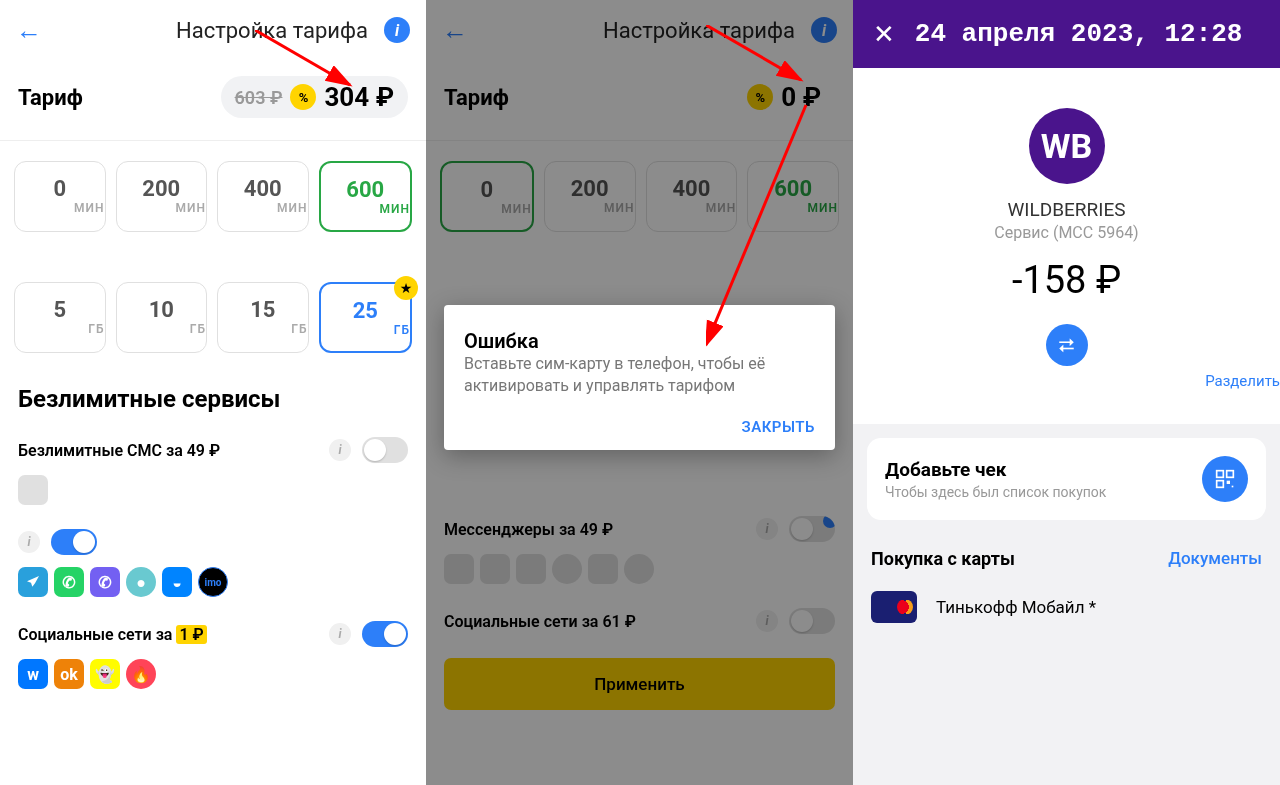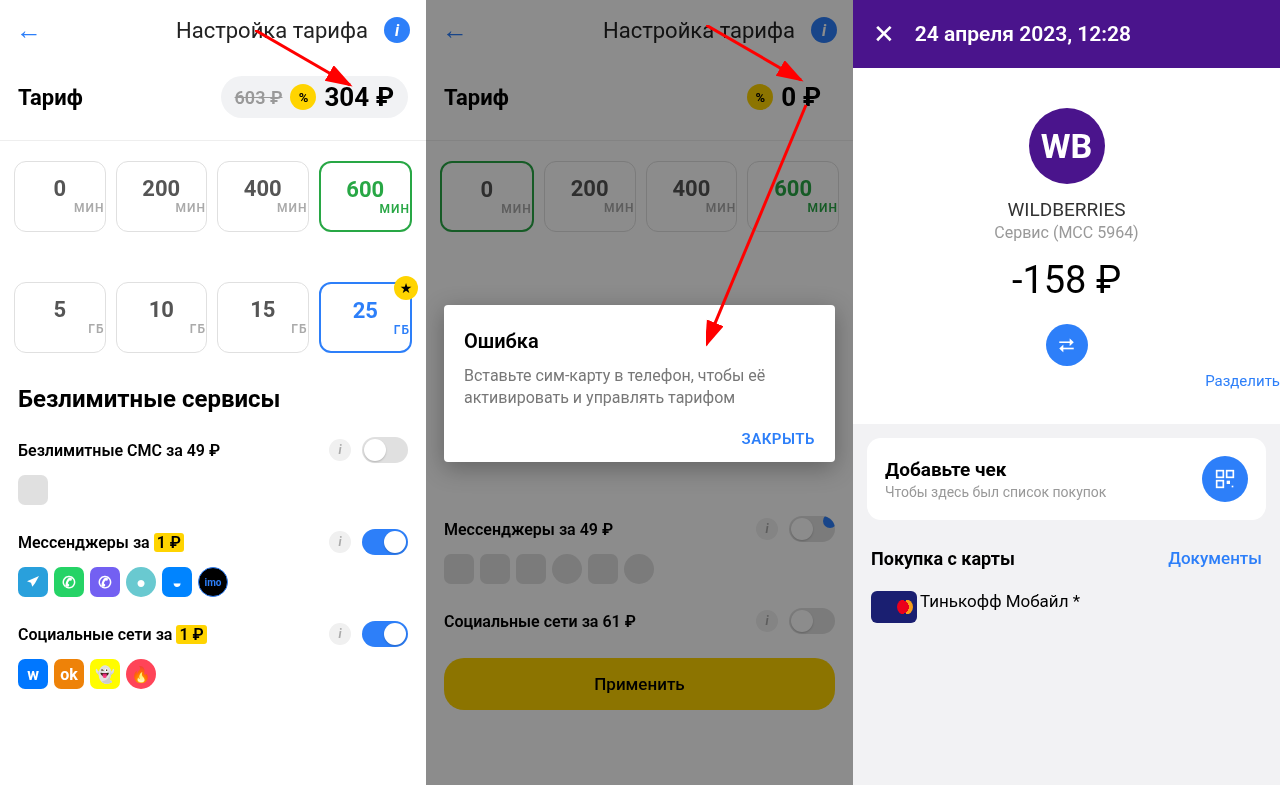--- a/index.html
+++ b/index.html
@@ -51,46 +51,46 @@
   .ico-fb { background: #0084ff; }
   .ico-imo { background: #000000; border: 1px solid #2d7ff9; color: #2d7ff9; border-radius: 50%; font-size: 10px; }
   .ico-vk { background: #0077ff; }
   .ico-ok { background: #ee8208; }
   .ico-sn { background: #fffc00; }
   .ico-tn { background: #ff4458; border-radius: 50%; }
 
   
   .dim { position: absolute; inset: 0; background: rgba(0,0,0,.45); }
   .dialog { position: absolute; left: 18px; right: 18px; top: 305px; background: #fff; border-radius: 4px; padding: 24px 20px 14px; box-shadow: 0 6px 24px rgba(0,0,0,.3); }
-  .dlg-title { font-size: 20px; font-weight: 600; margin-bottom: 12px; }
+  .dlg-title { font-size: 20px; font-weight: 600; }
   .dlg-body { font-size: 16px; color: #777; line-height: 1.4; margin-bottom: 20px; }
   .dlg-close { text-align: right; color: #2d7ff9; font-weight: 600; font-size: 15px; letter-spacing: .5px; }
-  .apply-btn { margin: 12px 18px; padding: 16px; text-align: center; background: #ffd400; border-radius: 20px; font-size: 17px; font-weight: 500; }
+  .apply-btn { margin: 12px 18px; padding: 16px; text-align: center; background: #ffd400; border-radius: 7px; font-size: 17px; font-weight: 500; }
 
   
   .p3-header { background: #4a148c; color: #fff; height: 68px; display: flex; align-items: center; padding: 0 20px; gap: 20px; }
   .p3-close { font-size: 26px; font-weight: 300; }
-  .p3-date { font-size: 21px; font-weight: 600; }
+  .p3-date { font-size: 26px; font-weight: 600; font-family: Liberation Mono, monospace; }
   .wb-circle { width: 76px; height: 76px; border-radius: 50%; background: #4a148c; color: #fff; font-size: 34px; font-weight: 700; display: flex; align-items: center; justify-content: center; margin: 40px auto 14px; }
   .merch-name { text-align: center; font-size: 19px; color: #333; }
   .merch-sub { text-align: center; font-size: 16px; color: #999; margin-top: 2px; }
   .tx-amount { text-align: center; font-size: 38px; font-weight: 400; margin-top: 16px; }
   .split-wrap { text-align: center; margin-top: 22px; }
   .split-ico { width: 42px; height: 42px; border-radius: 50%; background: #2d7ff9; margin: 0 auto 6px; display: flex; align-items: center; justify-content: center; color: #fff; font-size: 20px; }
   .split-label { color: #2d7ff9; font-size: 15px; text-align: right; }
   .p3-gray { background: #f2f2f4; padding: 14px 0 0; margin-top: 34px; height: 400px; }
   .receipt-card { background: #fff; margin: 0 14px; border-radius: 14px; padding: 18px; display: flex; align-items: center; gap: 14px; }
   .rc-text { flex: 1; }
   .rc-title { font-size: 19px; font-weight: 700; }
   .rc-sub { font-size: 14px; color: #999; margin-top: 3px; }
   .qr-ico { width: 46px; height: 46px; border-radius: 50%; background: #2d7ff9; color: #fff; display: flex; align-items: center; justify-content: center; font-size: 20px; }
   .purchase-row { display: flex; justify-content: space-between; padding: 28px 18px 14px; }
   .pr-label { font-size: 18px; font-weight: 700; }
   .pr-docs { color: #2d7ff9; font-size: 17px; font-weight: 500; }
-  .card-row { display: flex; gap: 3px; padding: 8px 18px; }
+  .card-row { display: flex; align-items: center; gap: 19px; padding: 8px 18px; }
   .card-logo { width: 46px; height: 32px; border-radius: 6px; background: #1a1f71; position: relative; }
   .card-logo::after { content: ''; position: absolute; right: 4px; top: 8px; width: 16px; height: 16px; border-radius: 50%; background: radial-gradient(circle at 30% 50%, #eb001b 50%, transparent 51%), radial-gradient(circle at 70% 50%, #f79e1b 50%, transparent 51%); }
   .card-name { font-size: 17px; }
 
   
   .arrow { position: absolute; pointer-events: none; }
   .knob-half { position: absolute; top: -2px; right: -2px; width: 14px; height: 14px; border-radius: 50%; background: #2d7ff9; }
 </style>
 </head>
 <body>
@@ -157,21 +157,20 @@
     <span class="i-badge">i</span>
     <div class="toggle">
         <div class="knob"></div>
       </div>
   </div>
   <div class="icon-row">
     <div class="app-ico ico-empty"></div>
   </div>
 
   <div class="svc-row">
-    <span class="svc-label"><span>Мессенджеры за </span><span class="hl">1 ₽</span></span>
     <span class="i-badge">i</span>
     <div class="toggle on">
         <div class="knob"></div>
       </div>
   </div>
   <div class="icon-row">
     <div class="app-ico ico-tg">
         <svg width="16" height="16" viewBox="0 0 24 24" fill="#fff">
           <path d="M21 3L3 11l6 2 2 6 4-5 6-11z"></path>
         </svg>

